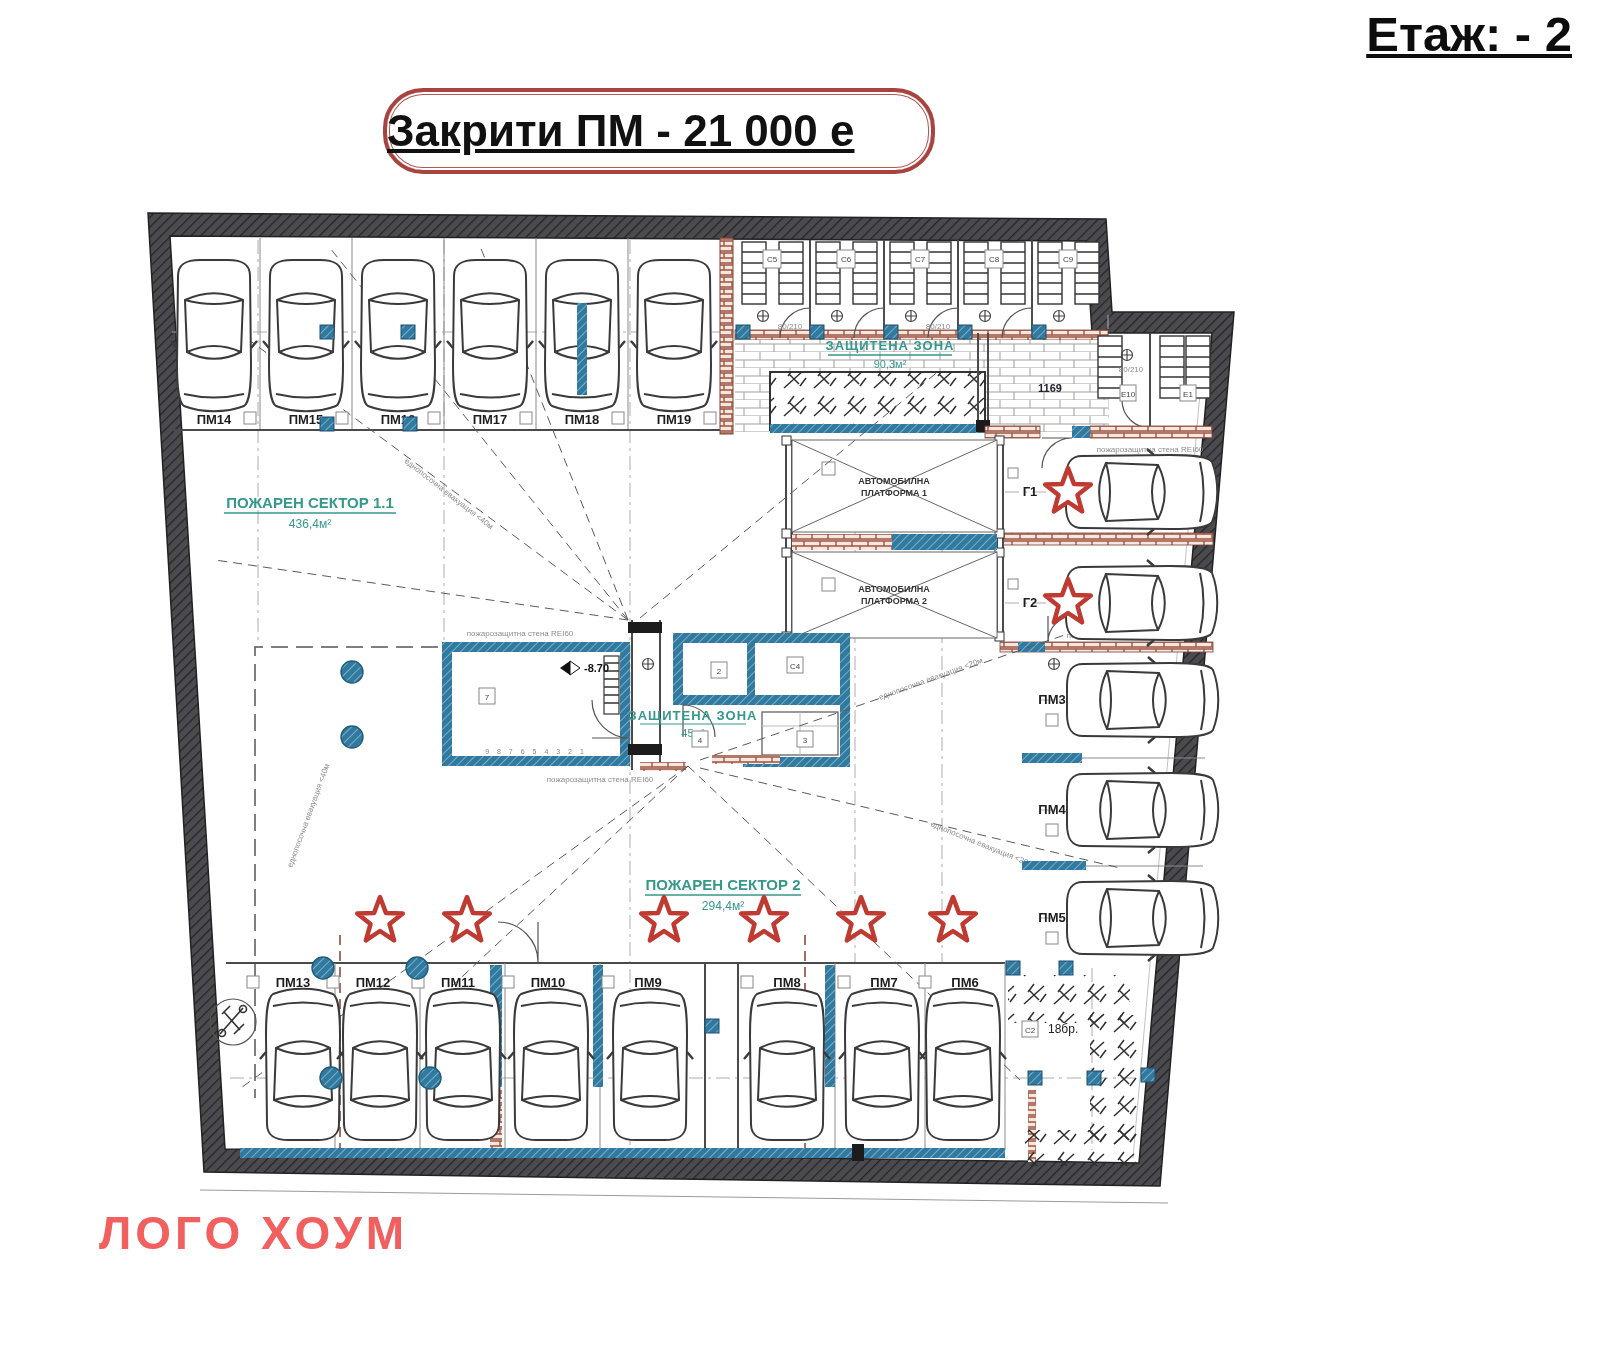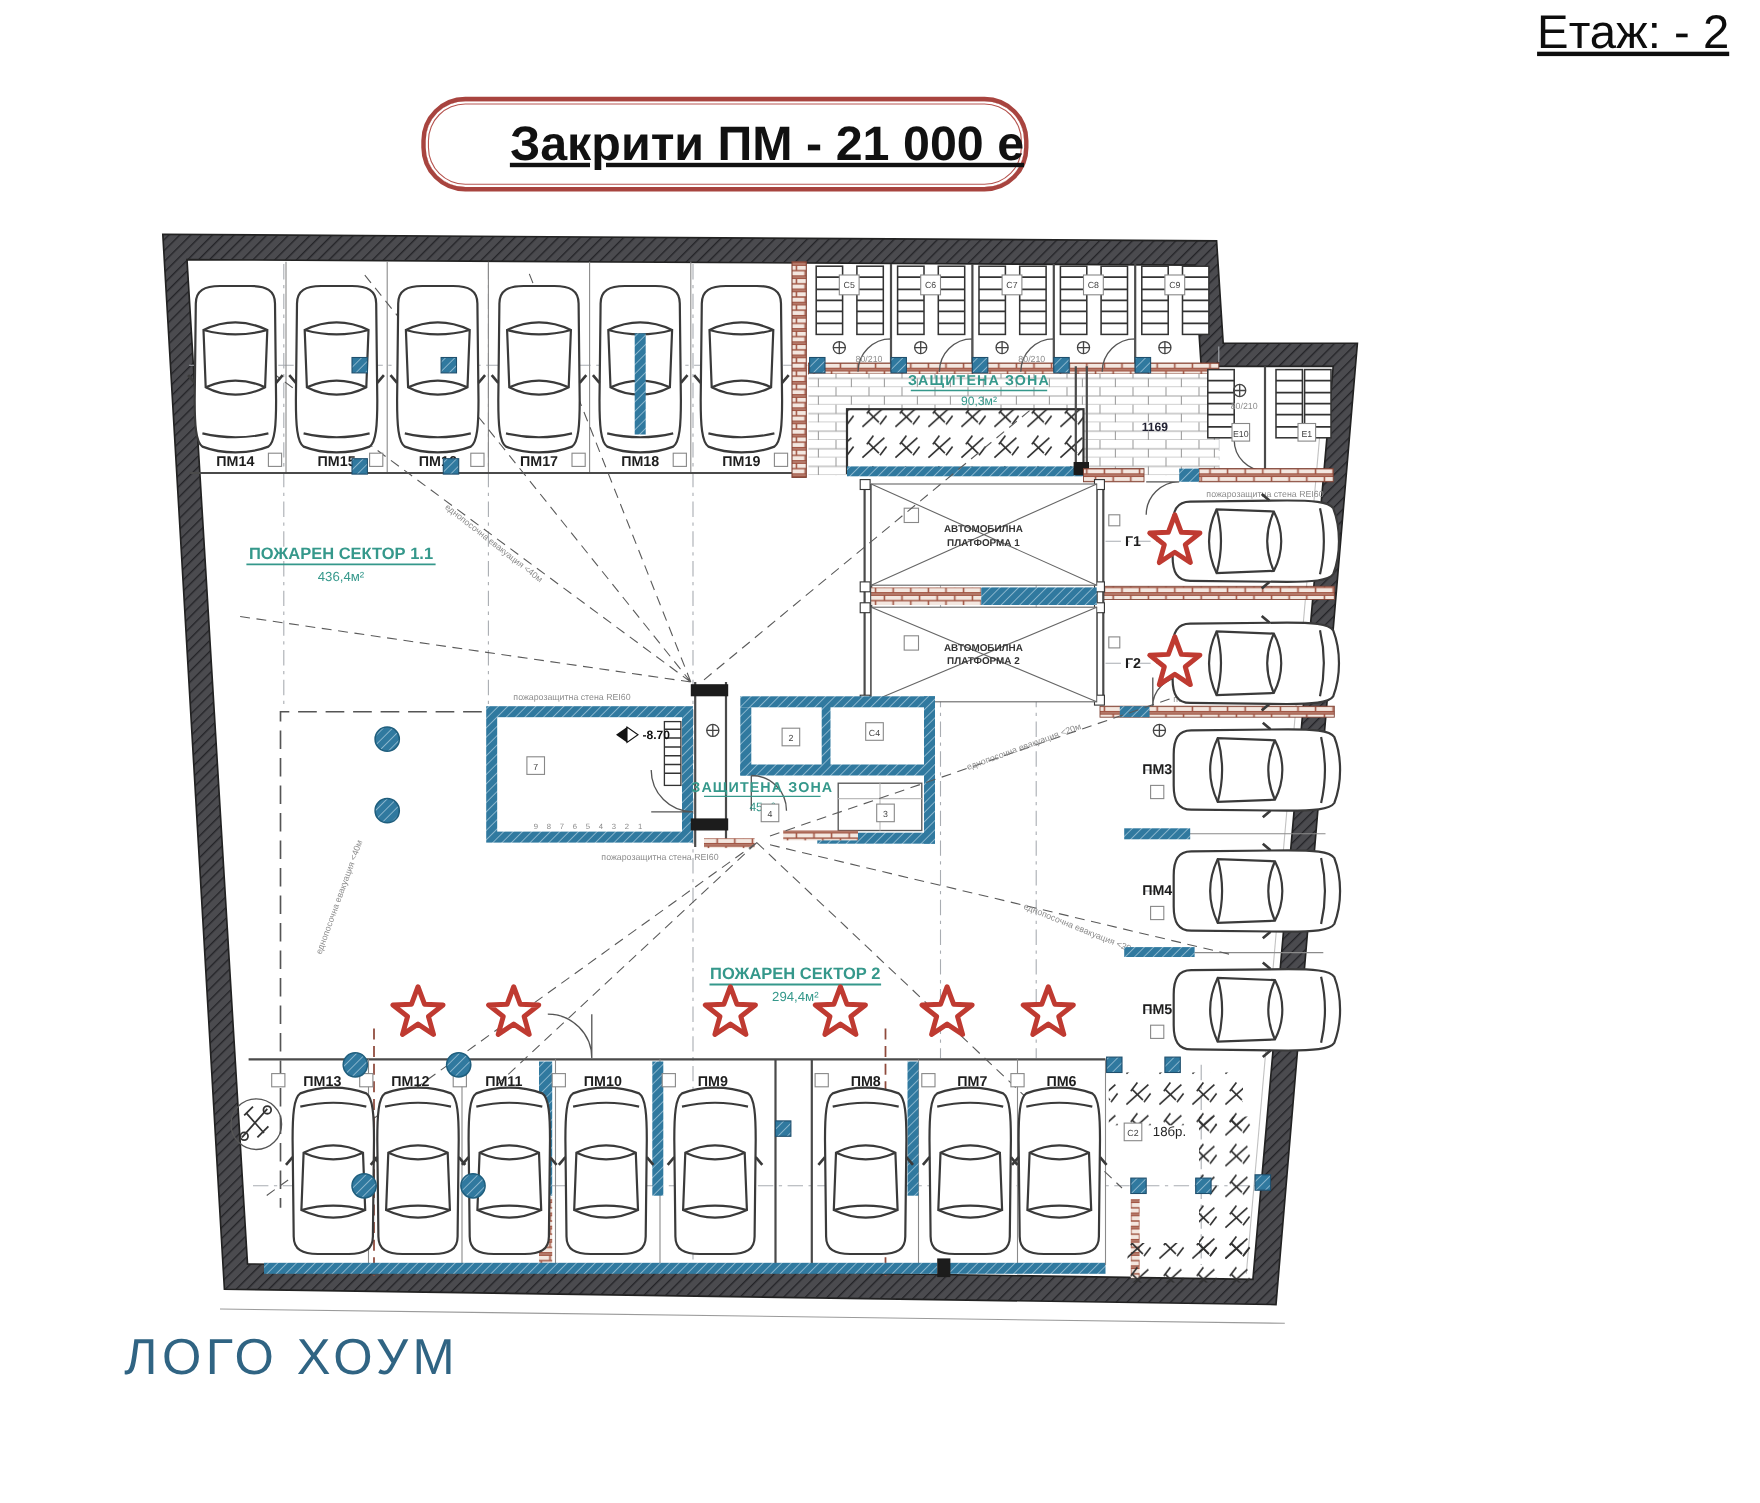--- a/index.html
+++ b/index.html
@@ -1,25 +1,25 @@
 <!DOCTYPE html>
 <html><head>
 <meta charset="utf-8">
 <style>
   html,body{margin:0;padding:0;background:#ffffff;}
   #canvas{position:relative;width:1600px;height:1366px;background:#fff;overflow:hidden;
           font-family:"Liberation Sans",sans-serif;}
   #price-box{position:absolute;left:383px;top:88px;width:544px;height:78px;
-             border:4px solid #a8443f;border-radius:40px;display:flex;align-items:center;justify-content:flex-end;
+             border:4px solid #a8443f;border-radius:40px;display:flex;align-items:center;justify-content:flex-start;
              box-shadow:0 0 0 2px #fff inset,0 0 0 3px #b65550 inset;}
   #price-box span{font-size:44px;font-weight:bold;color:#111;text-decoration:underline;white-space:nowrap;}
   #floor-info{position:absolute;right:28px;top:2px;text-align:right;color:#0d0d0d;}
-  #floor-info div{font-size:43px;font-weight:normal;text-decoration:underline;line-height:1.33;white-space:nowrap;}
-  #watermark{position:absolute;left:113px;top:1206px;font-size:46px;font-weight:normal;
-             color:#0c4a6e;opacity:.85;letter-spacing:4px;}
+  #floor-info div{font-size:49px;font-weight:bold;text-decoration:underline;line-height:1.33;white-space:nowrap;}
+  #watermark{position:absolute;left:99px;top:1206px;font-size:46px;font-weight:bold;
+             color:#ef4444;opacity:.85;letter-spacing:4px;}
   svg text{font-family:"Liberation Sans",sans-serif;}
   .spotlbl{font:bold 13px "Liberation Sans",sans-serif;fill:#1d1d1d;text-anchor:middle;}
   .seclbl{font:bold 15px "Liberation Sans",sans-serif;fill:#35988b;text-anchor:middle;}
   .secarea{font:12px "Liberation Sans",sans-serif;fill:#35988b;text-anchor:middle;}
   .zonelbl{font:bold 13px "Liberation Sans",sans-serif;fill:#35988b;text-anchor:middle;letter-spacing:1px;}
   .zonearea{font:11px "Liberation Sans",sans-serif;fill:#35988b;text-anchor:middle;}
   .platlbl{font:bold 9px "Liberation Sans",sans-serif;fill:#333;text-anchor:middle;}
   .tiny{font:8px "Liberation Sans",sans-serif;fill:#8d8d8d;}
   .tinyc{font:8px "Liberation Sans",sans-serif;fill:#8d8d8d;text-anchor:middle;}
   .roomlbl{font:8px "Liberation Sans",sans-serif;fill:#444;text-anchor:middle;}

